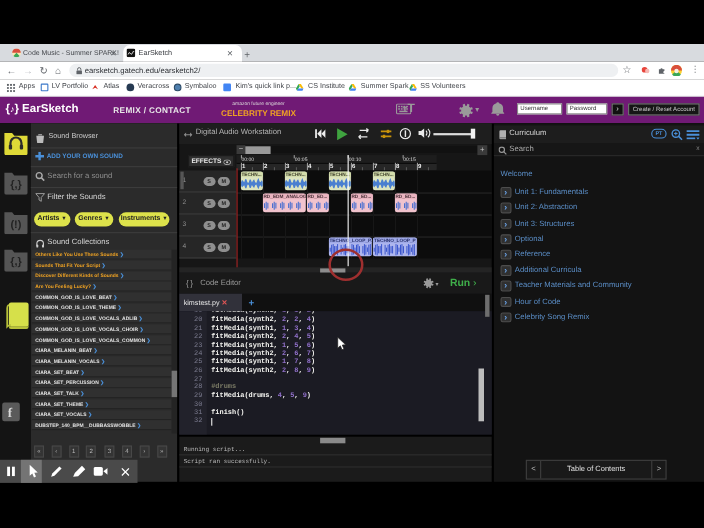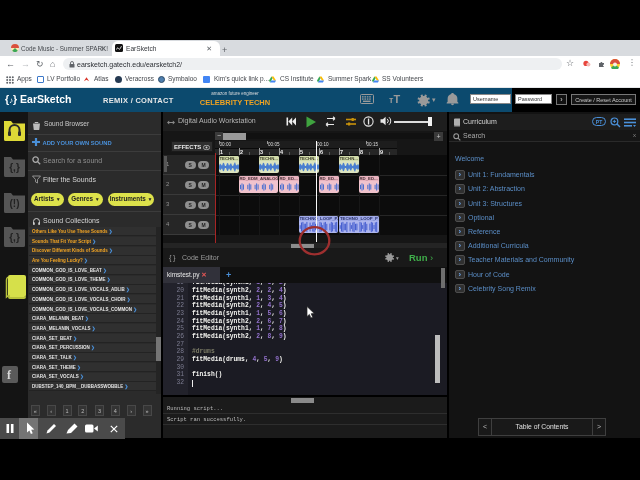--- a/index.html
+++ b/index.html
@@ -16,21 +16,21 @@
 .tab2 { left:112px; top:41px; width:108px; height:15px; background:#fff; border-radius:6px 6px 0 0; }
 #urlrow { left:0; top:56px; width:640px; height:16px; background:#fff; }
 #bmrow { left:0; top:72px; width:640px; height:16px; background:#fff; border-bottom:1px solid #e6e8ea; }
 .navic { position:absolute; top:58.5px; color:#5f6368; font-size:9px; }
 #omni { left:63px; top:58px; width:499px; height:12px; background:#eef0f2; border-radius:6px; }
 #omni .url { position:absolute; left:14px; top:2.5px; font-size:7px; color:#2b2e33; letter-spacing:0; }
 .bm { position:absolute; top:75px; font-size:6.5px; color:#43464b; white-space:nowrap; }
 .bmic { position:absolute; top:76px; width:7px; height:7px; }
 
 
-#eshead { left:0; top:88px; width:512px; height:24px; background:#0c4a6e; }
+#eshead { left:0; top:88px; width:640px; height:24px; background:#701a75; }
 #eslogo { position:absolute; left:5px; top:4.5px; color:#fff; font-size:10.5px; font-weight:bold; }
 #eshelp { position:absolute; left:103px; top:7.5px; color:#e8e8e8; font-size:7.5px; font-weight:bold; letter-spacing:0.3px; }
 #amz { position:absolute; left:200px; top:3px; width:70px; text-align:center; color:#ddd; font-size:4.5px; }
 #celeb { position:absolute; left:196px; top:10px; width:78px; text-align:center; color:#f0a322; font-size:7.5px; font-weight:bold; }
 .hic { position:absolute; color:#8a8a8a; }
 .hinput { position:absolute; top:94px; height:10px; background:#fff; border:1px solid #888; font-size:5.5px; color:#333; padding:1px 2px; }
 
 
 #rail { left:0; top:112px; width:28px; height:326px; background:#141414; }
 
@@ -176,36 +176,36 @@
       <path d="M2.8 0.5 L5.2 0.5 L8 5.2 L5.6 5.2 Z" fill="#fbbc05"></path>
       <path d="M2.8 0.5 L0 5.2 L1.2 7.5 L4 2.8 Z" fill="#34a853"></path>
       <path d="M1.2 7.5 L6.8 7.5 L8 5.2 L2.4 5.2 Z" fill="#4285f4"></path>
     </svg>
   <span class="bm" style="left:382px;">SS Volunteers</span>
 
   <div class="abs" id="eshead">
     <span id="eslogo">{<span style="font-size:8px;">♪</span>} EarSketch</span>
     <span id="eshelp">REMIX / CONTACT</span>
     <span id="amz">amazon future engineer</span>
-    <span id="celeb">CELEBRITY TECHN</span>
+    <span id="celeb">CELEBRITY REMIX</span>
     <svg class="hic" style="left:360px;top:6px;" width="14" height="10" viewBox="0 0 14 10">
         <rect x="0.5" y="0.5" width="13" height="9" rx="1" stroke="#9a9a9a" fill="none"></rect>
         <g fill="#9a9a9a">
           <rect x="2" y="2.2" width="1.6" height="1.3"></rect>
           <rect x="4.4" y="2.2" width="1.6" height="1.3"></rect>
           <rect x="6.8" y="2.2" width="1.6" height="1.3"></rect>
           <rect x="9.2" y="2.2" width="1.6" height="1.3"></rect>
           <rect x="2" y="4.4" width="1.6" height="1.3"></rect>
           <rect x="4.4" y="4.4" width="1.6" height="1.3"></rect>
           <rect x="6.8" y="4.4" width="1.6" height="1.3"></rect>
           <rect x="9.2" y="4.4" width="1.6" height="1.3"></rect>
           <rect x="3" y="6.6" width="7.5" height="1.4"></rect>
         </g>
       </svg>
-    <span class="hic" style="left:389px;top:5px;font-size:9px;font-weight:bold;color:#9a9a9a;">т<span style="font-size:11px;">T</span></span>
+    <span class="hic" style="left:366px;top:5px;font-size:9px;font-weight:bold;color:#9a9a9a;">т<span style="font-size:11px;">T</span></span>
     <svg class="hic" style="left:416px;top:4.5px;" width="15" height="15" viewBox="0 0 16 16">
         <path fill="#9a9a9a" d="M8 5.2a2.8 2.8 0 1 0 0 5.6 2.8 2.8 0 0 0 0-5.6zm6.4 3.9l-1.5-.3a5 5 0 0 0 0-1.6l1.5-.3a.4.4 0 0 0 .3-.5l-.6-1.5a.4.4 0 0 0-.5-.2l-1.4.5a5 5 0 0 0-1.2-1.2l.5-1.4a.4.4 0 0 0-.2-.5l-1.5-.6a.4.4 0 0 0-.5.3l-.3 1.5a5 5 0 0 0-1.6 0l-.3-1.5a.4.4 0 0 0-.5-.3l-1.5.6a.4.4 0 0 0-.2.5l.5 1.4a5 5 0 0 0-1.2 1.2l-1.4-.5a.4.4 0 0 0-.5.2l-.6 1.5a.4.4 0 0 0 .3.5l1.5.3a5 5 0 0 0 0 1.6l-1.5.3a.4.4 0 0 0-.3.5l.6 1.5a.4.4 0 0 0 .5.2l1.4-.5a5 5 0 0 0 1.2 1.2l-.5 1.4a.4.4 0 0 0 .2.5l1.5.6a.4.4 0 0 0 .5-.3l.3-1.5a5 5 0 0 0 1.6 0l.3 1.5a.4.4 0 0 0 .5.3l1.5-.6a.4.4 0 0 0 .2-.5l-.5-1.4a5 5 0 0 0 1.2-1.2l1.4.5a.4.4 0 0 0 .5-.2l.6-1.5a.4.4 0 0 0-.3-.5z"></path>
       </svg>
     <span class="hic" style="left:432px;top:8px;font-size:7px;color:#9a9a9a;">▾</span>
     <svg class="hic" style="left:446px;top:5px;" width="13" height="13" viewBox="0 0 16 16">
         <path fill="#9a9a9a" d="M8 15a1.8 1.8 0 0 0 1.8-1.8H6.2A1.8 1.8 0 0 0 8 15zm6-4.2V7A6 6 0 0 0 9.5 1.2a1.5 1.5 0 0 0-3 0A6 6 0 0 0 2 7v3.8L.8 12v.8h14.4V12z"></path>
       </svg>
   </div>
   <input class="abs hinput" style="left: 470px; width: 41px;" value="Username">
   <input class="abs hinput" style="left: 515px; width: 37px;" value="Password">

